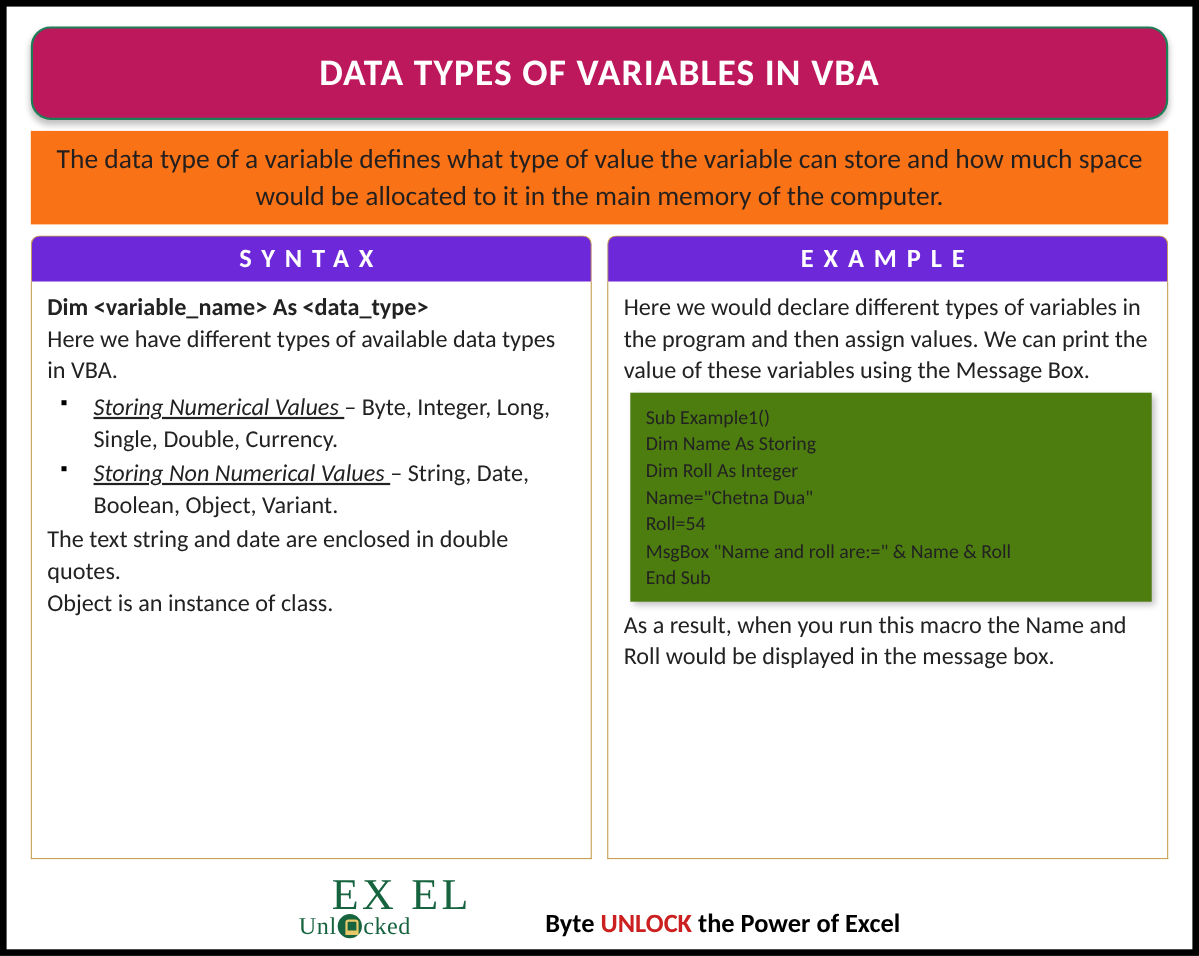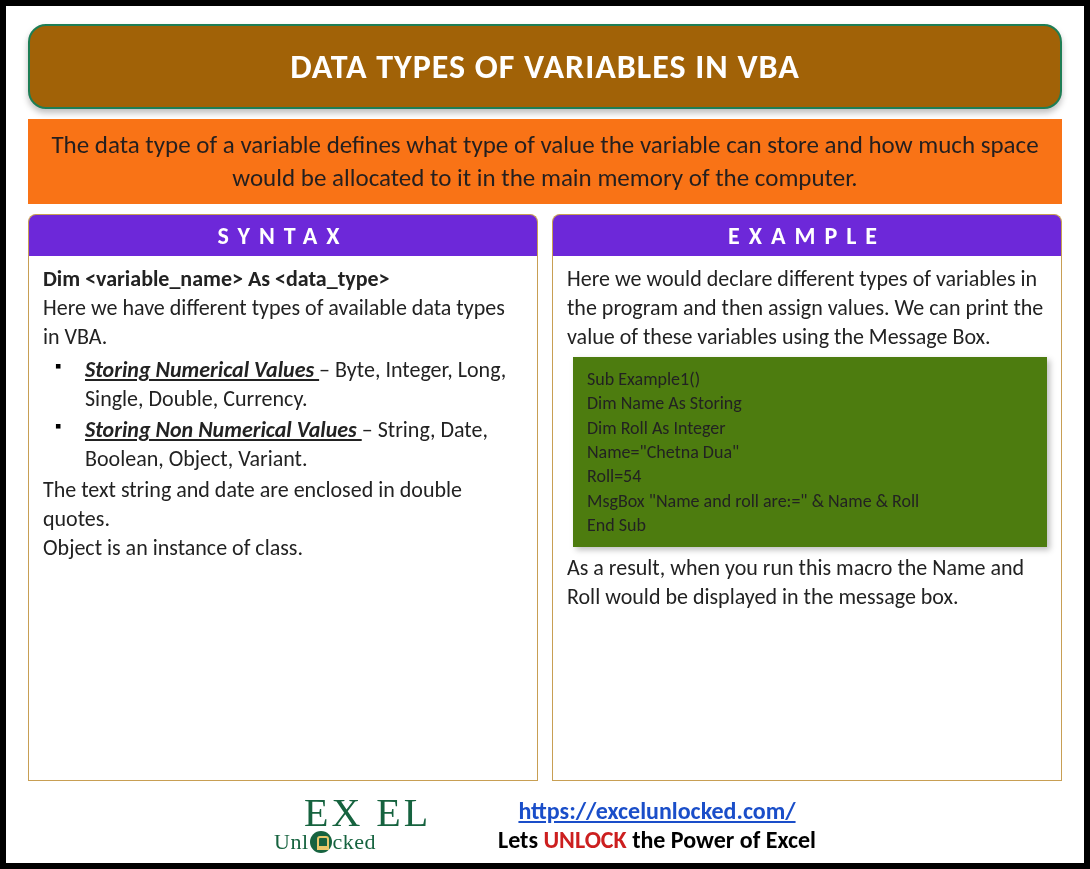--- a/index.html
+++ b/index.html
@@ -13,21 +13,21 @@
   .outer {
     width: 1090px;
     height: 869px;
     border: 6px solid #000;
     padding: 18px 22px 8px;
     display: flex;
     flex-direction: column;
     gap: 10px;
   }
   .title-bar {
-    background: #a16207;
+    background: #be185d;
     border: 2px solid #1e7e55;
     border-radius: 18px;
     color: #fff;
     font-size: 34px;
     font-weight: 700;
     letter-spacing: 1px;
     text-align: center;
     padding: 20px 10px;
     box-shadow: 0 4px 6px rgba(0,0,0,.25);
   }
@@ -79,21 +79,21 @@
   }
   ul.bullets li::before {
     content: "▪";
     position: absolute;
     left: 12px;
     top: 0;
     font-size: 18px;
     color: #000;
   }
   .bullet-head {
-    font-weight: 700;
+    font-weight: 400;
     font-style: italic;
     text-decoration: underline;
   }
   .code-box {
     background: #4d7c0f;
     padding: 10px 14px;
     margin: 6px 0 6px 6px;
     font-size: 18px;
     line-height: 1.35;
     box-shadow: 3px 3px 6px rgba(0,0,0,.25);
@@ -191,18 +191,18 @@
   </div>
 
   <div class="footer">
     <div class="logo">
       <div class="top">EX   EL</div>
       <div class="bot">
         <span>Unl</span><span class="lock-circle"></span><span>cked</span>
       </div>
     </div>
     <div class="footer-text">
-      <a>https://excelunlocked.com/</a><br>
-      <span>Lets </span><span class="unlock">UNLOCK</span><span> the Power of Excel</span>
+      <br>
+      <span>Byte </span><span class="unlock">UNLOCK</span><span> the Power of Excel</span>
     </div>
   </div>
 
 </div>
 
 </body></html>

